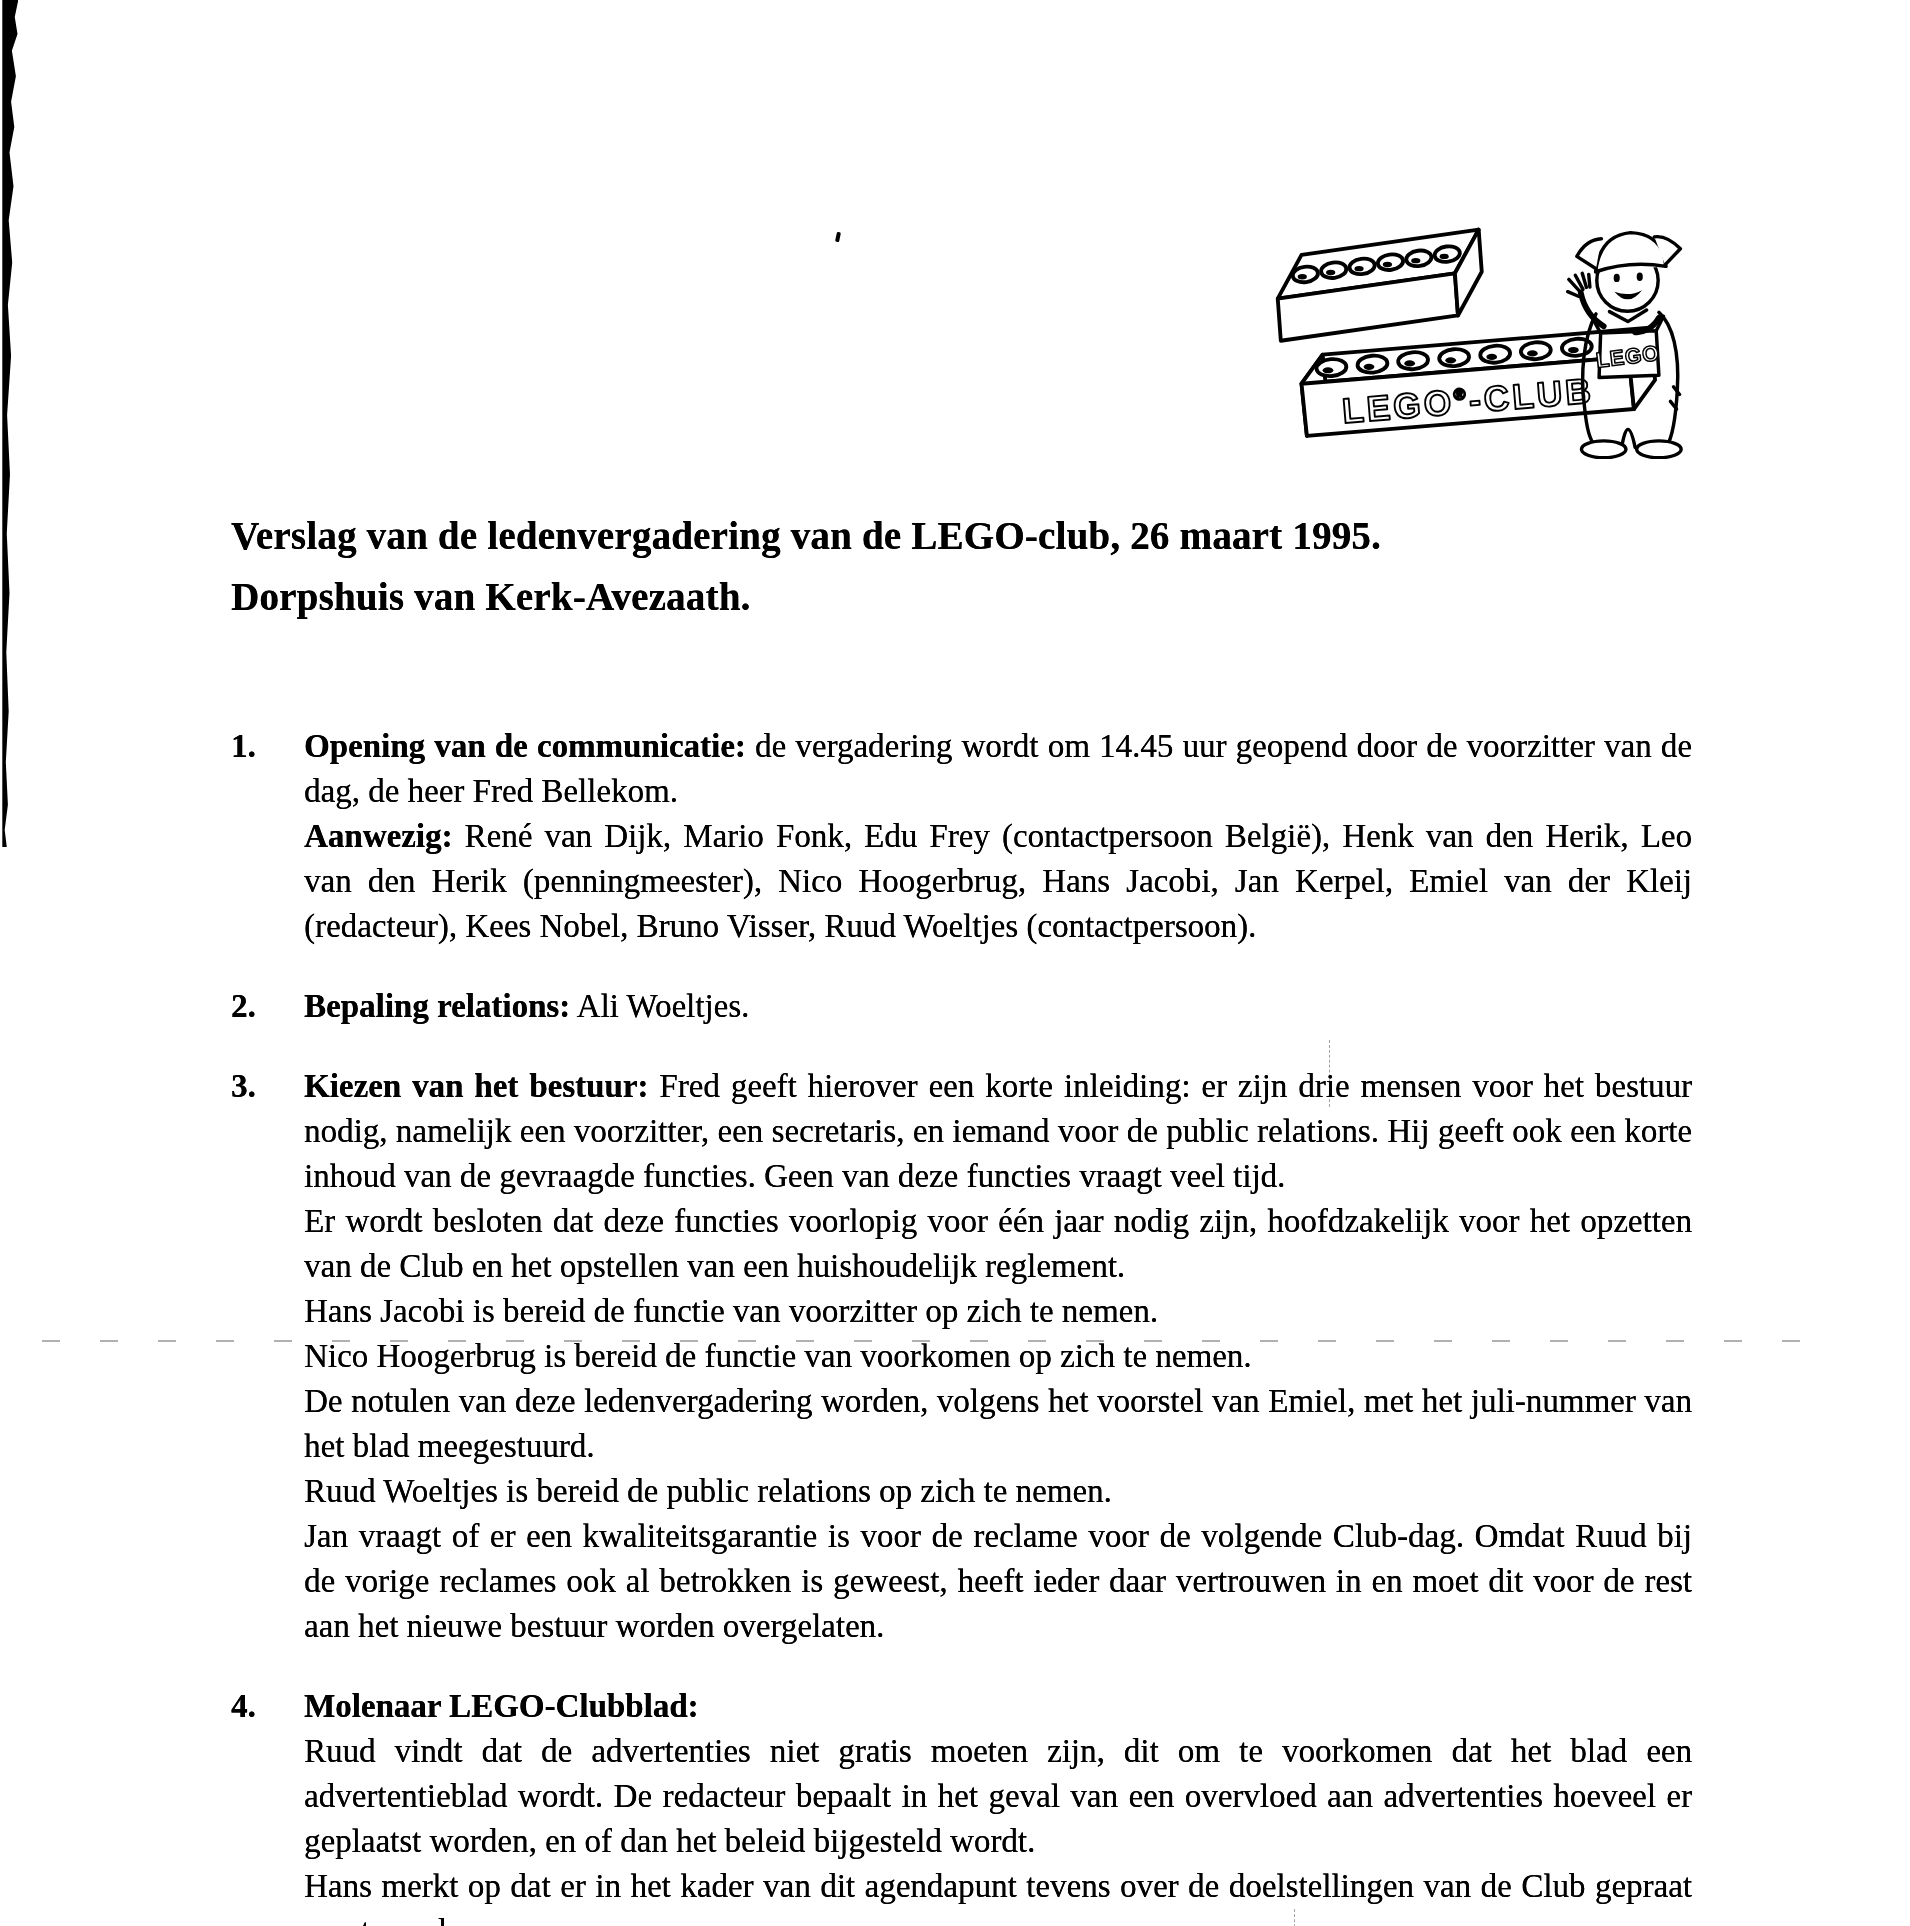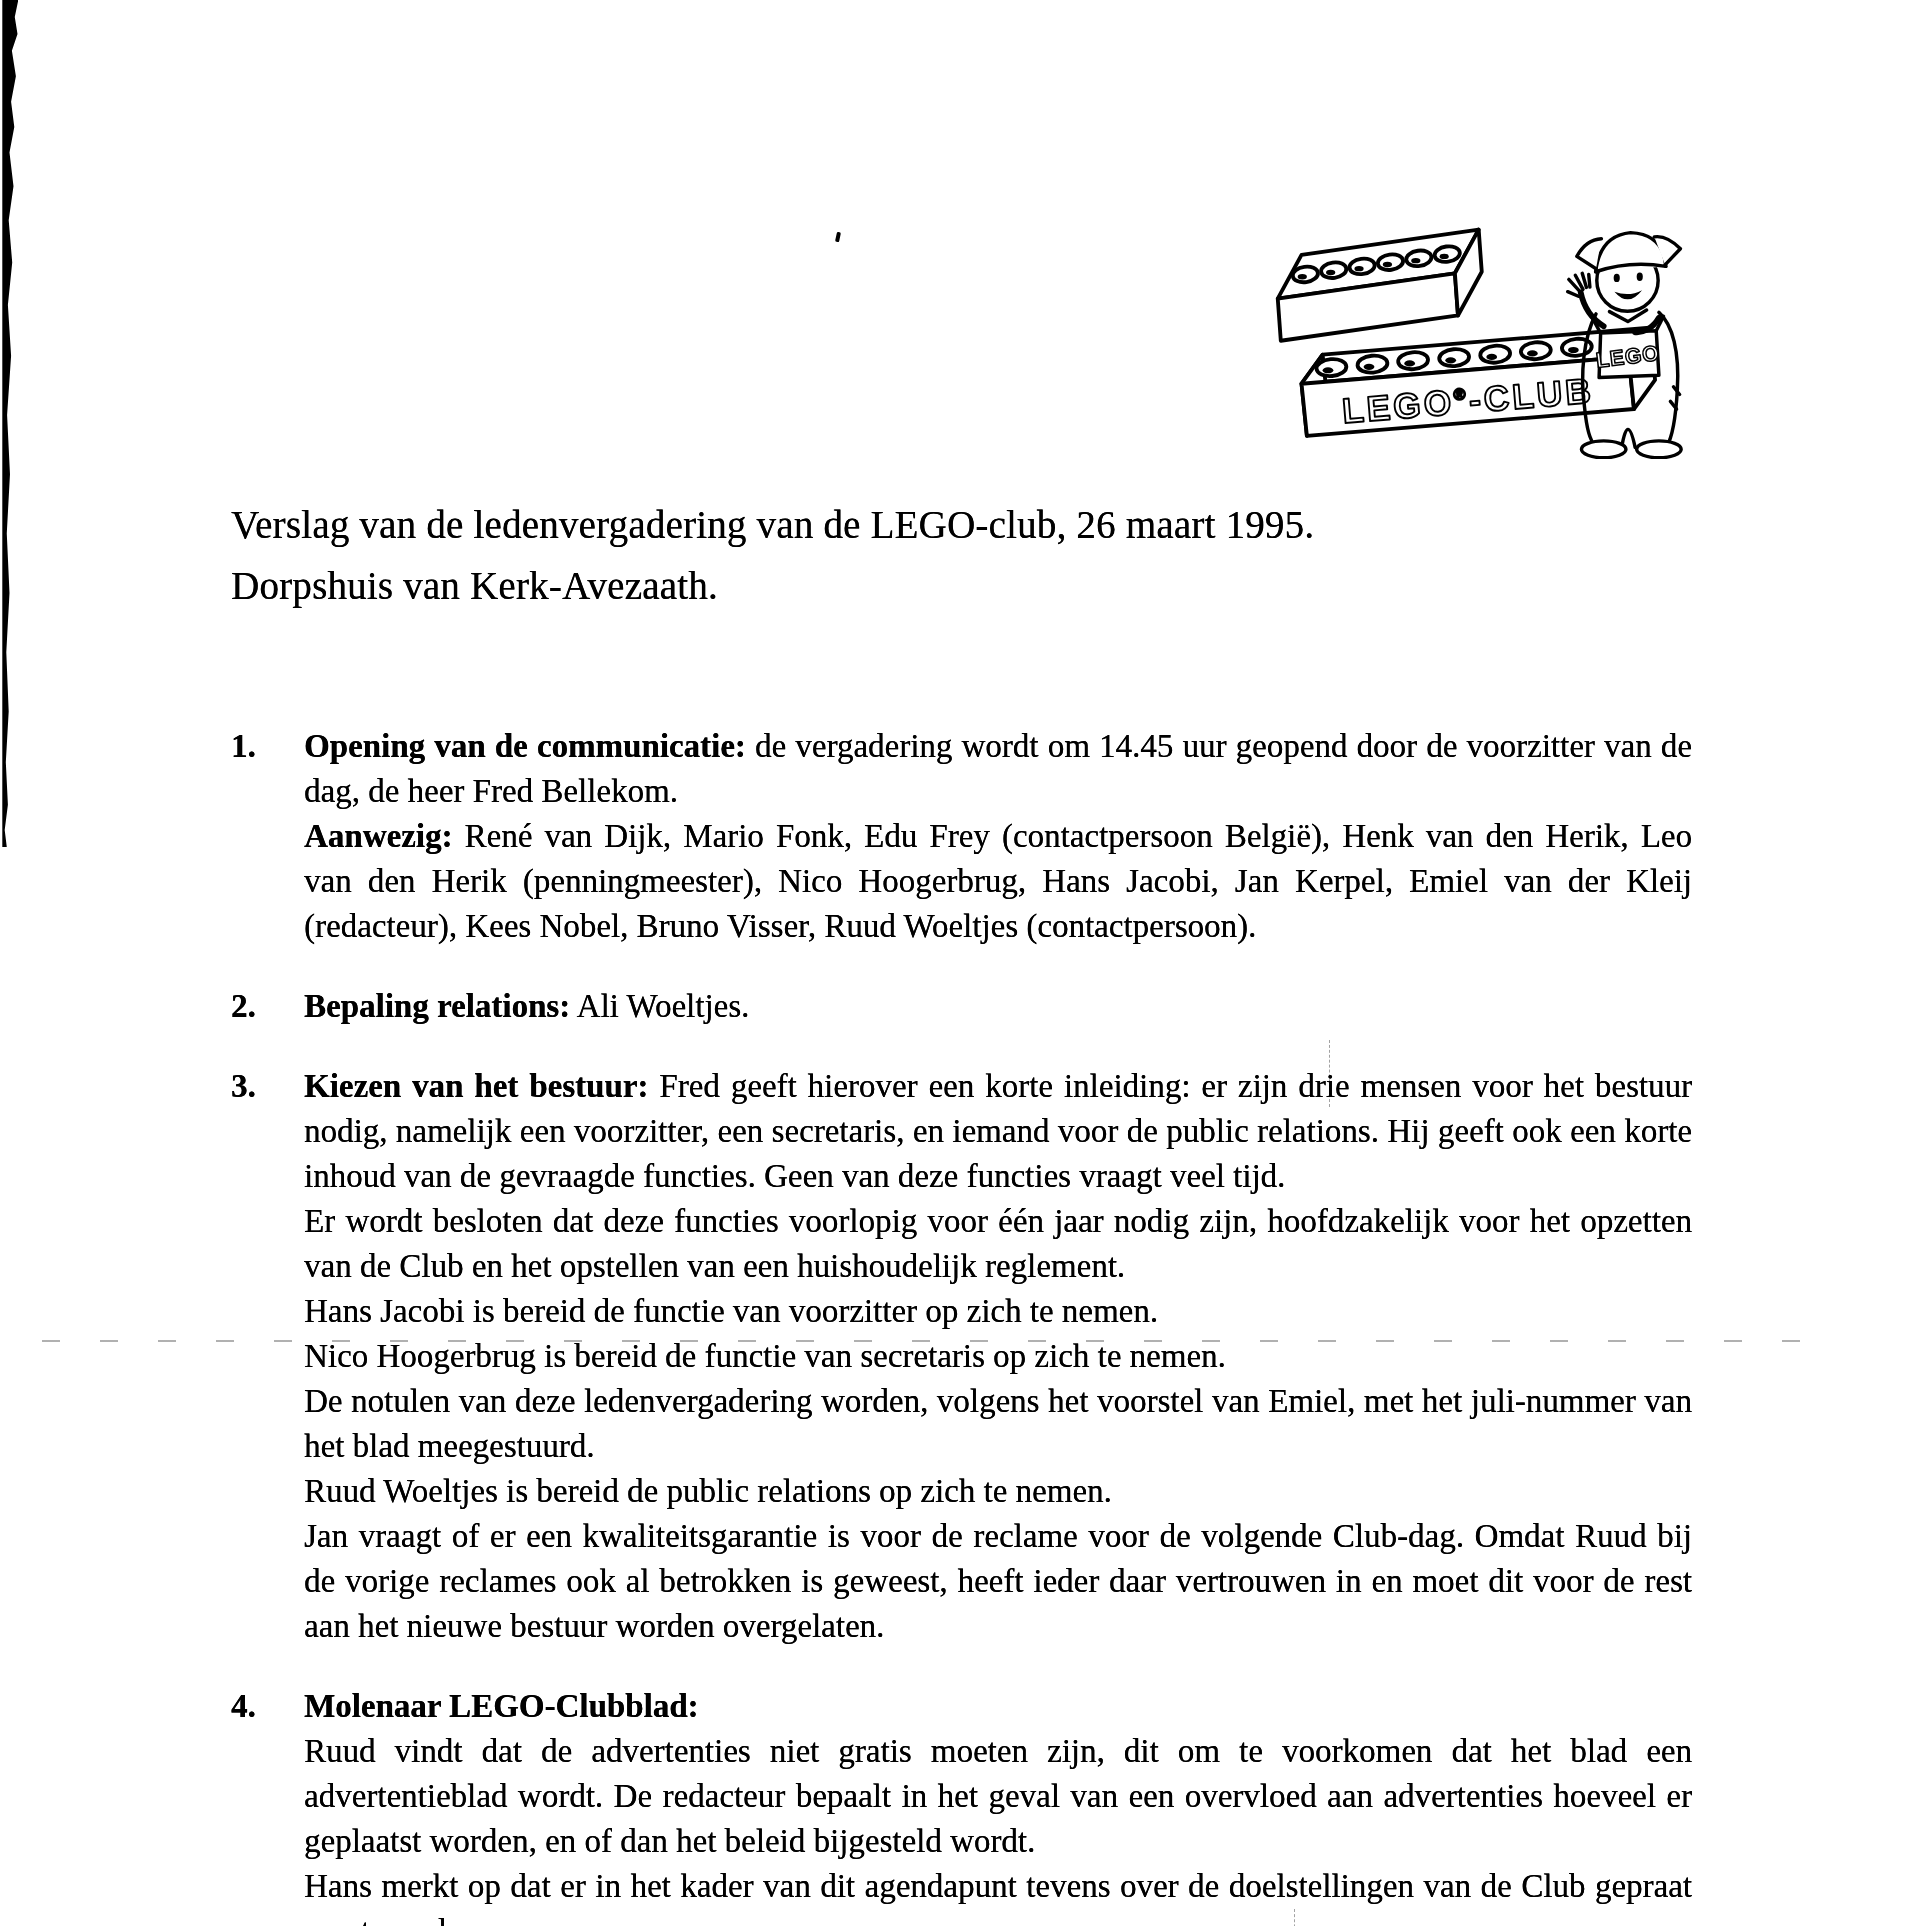--- a/index.html
+++ b/index.html
@@ -36,22 +36,22 @@
 
   
   .logo { position: absolute; left: 1244px; top: 198px; width: 464px; height: 261px; }
   .logo text {
     font-family: "Liberation Sans", "DejaVu Sans", sans-serif;
     font-weight: 700;
   }
 
   
   .title {
-    position: absolute; left: 231px; top: 494px; width: 1464px;
-    font-size: 39px; font-weight: 400; line-height: 61px;
+    position: absolute; left: 231px; top: 505px; width: 1464px;
+    font-size: 39px; font-weight: 700; line-height: 61px;
     letter-spacing: 0.2px;
     text-shadow: 0.3px 0 0 #000;
   }
 
   
   .doc-list {
     position: absolute; left: 231px; top: 724px; width: 1461px;
     list-style: none; margin: 0; padding: 0;
     font-size: 33px; line-height: 45px;
     text-shadow: 0.2px 0 0 #000;
@@ -184,21 +184,21 @@
 
   <li class="doc-item">
     <span class="num">3.</span>
     <div class="item-body">
   <p class="para"><b class="lead">Kiezen van het bestuur:</b><span class="para-text"> Fred geeft hierover een korte inleiding: er zijn drie mensen voor het bestuur nodig, namelijk een voorzitter, een secretaris, en iemand voor de public relations. Hij geeft ook een korte inhoud van de gevraagde functies. Geen van deze functies vraagt veel tijd.</span></p>
 
   <p class="para"><b class="lead"></b><span class="para-text">Er wordt besloten dat deze functies voorlopig voor één jaar nodig zijn, hoofdzakelijk voor het opzetten van de Club en het opstellen van een huishoudelijk reglement.</span></p>
 
   <p class="para"><b class="lead"></b><span class="para-text">Hans Jacobi is bereid de functie van voorzitter op zich te nemen.</span></p>
 
-  <p class="para"><b class="lead"></b><span class="para-text">Nico Hoogerbrug is bereid de functie van secretaris op zich te nemen.</span></p>
+  <p class="para"><b class="lead"></b><span class="para-text">Nico Hoogerbrug is bereid de functie van voorkomen op zich te nemen.</span></p>
 
   <p class="para"><b class="lead"></b><span class="para-text">De notulen van deze ledenvergadering worden, volgens het voorstel van Emiel, met het juli-nummer van het blad meegestuurd.</span></p>
 
   <p class="para"><b class="lead"></b><span class="para-text">Ruud Woeltjes is bereid de public relations op zich te nemen.</span></p>
 
   <p class="para"><b class="lead"></b><span class="para-text">Jan vraagt of er een kwaliteitsgarantie is voor de reclame voor de volgende Club-dag. Omdat Ruud bij de vorige reclames ook al betrokken is geweest, heeft ieder daar vertrouwen in en moet dit voor de rest aan het nieuwe bestuur worden overgelaten.</span></p>
 
 </div>
   </li>
 

